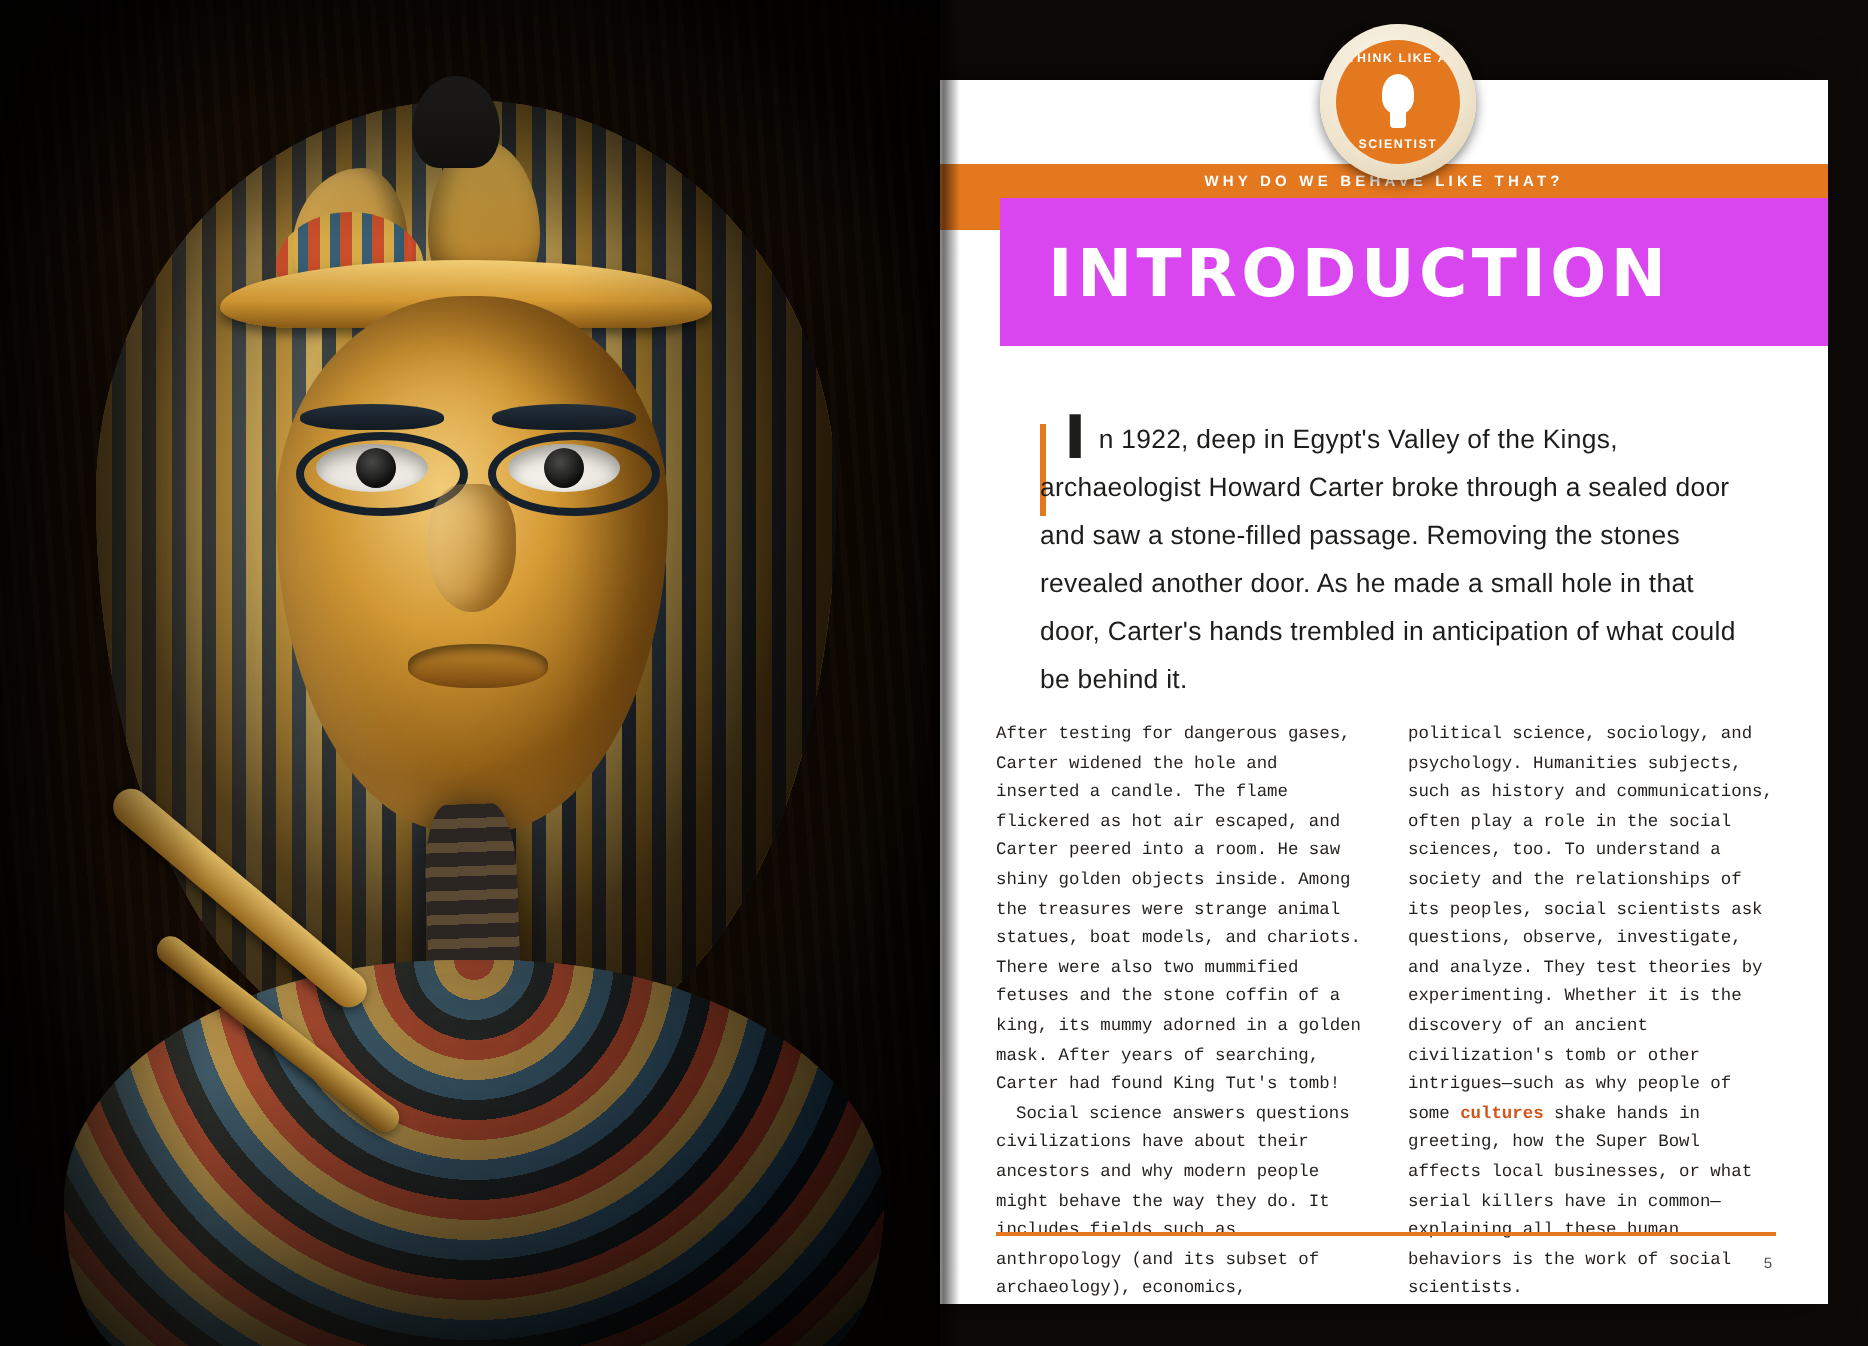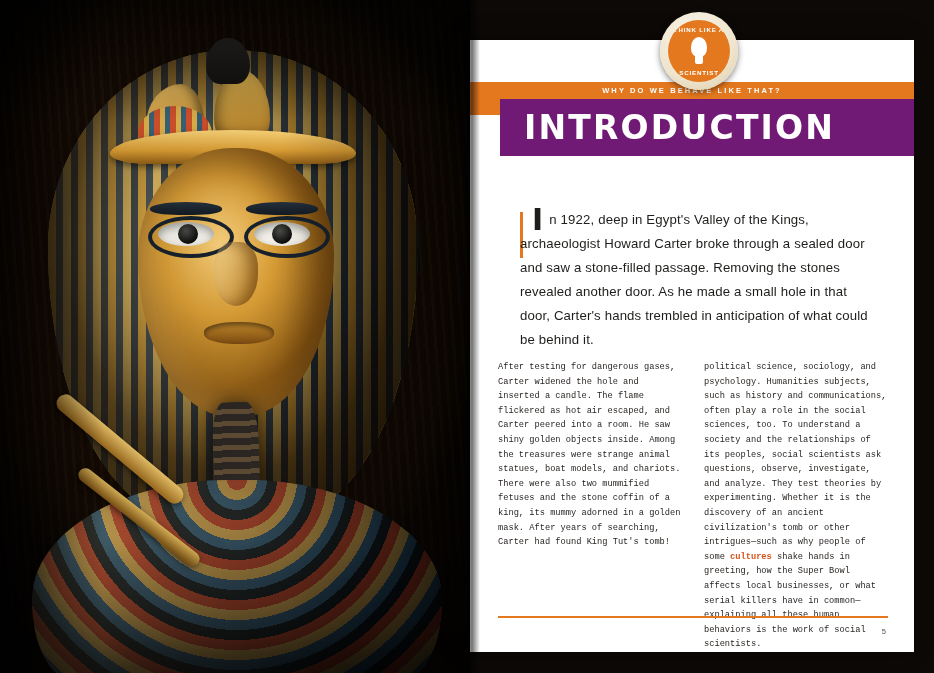--- a/index.html
+++ b/index.html
@@ -313,22 +313,22 @@
     font-size: 7.5px;
     letter-spacing: 2.1px;
     font-weight: bold;
     text-transform: uppercase;
   }
   .title-block {
     position: absolute;
     left: 30px;
     top: 59px;
     width: 414px;
-    height: 57px;
-    background: #701a75;
+    height: 74px;
+    background: #d946ef;
     display: flex;
     align-items: center;
   }
   .title-text {
     color: #ffffff;
     font-size: 33px;
     font-weight: bold;
     letter-spacing: 2.2px;
     padding-left: 24px;
     font-family: "DejaVu Sans", sans-serif;
@@ -539,20 +539,21 @@
     <div class="lead-rule"></div>
     <div class="lead">
       <p>
         <span class="dropcap">I</span><span>n 1922, deep in Egypt's Valley of the Kings, archaeologist Howard Carter broke through a sealed door and saw a stone-filled passage. Removing the stones revealed another door. As he made a small hole in that door, Carter's hands trembled in anticipation of what could be behind it.</span>
       </p>
     </div>
 
     <div class="cols">
       <div class="col">
         <p>After testing for dangerous gases, Carter widened the hole and inserted a candle. The flame flickered as hot air escaped, and Carter peered into a room. He saw shiny golden objects inside. Among the treasures were strange animal statues, boat models, and chariots. There were also two mummified fetuses and the stone coffin of a king, its mummy adorned in a golden mask. After years of searching, Carter had found King Tut's tomb!</p>
+        <p class="indent">Social science answers questions civilizations have about their ancestors and why modern people might behave the way they do. It includes fields such as anthropology (and its subset of archaeology), economics,</p>
       </div>
       <div class="col">
         <p><span>political science, sociology, and psychology. Humanities subjects, such as history and communications, often play a role in the social sciences, too. To understand a society and the relationships of its peoples, social scientists ask questions, observe, investigate, and analyze. They test theories by experimenting. Whether it is the discovery of an ancient civilization's tomb or other intrigues—such as why people of some </span><span class="kw">cultures</span><span> shake hands in greeting, how the Super Bowl affects local businesses, or what serial killers have in common—explaining all these human behaviors is the work of social scientists.</span></p>
       </div>
     </div>
 
     <div class="bottom-rule"></div>
     <div class="folio">5</div>
   </div>
 

